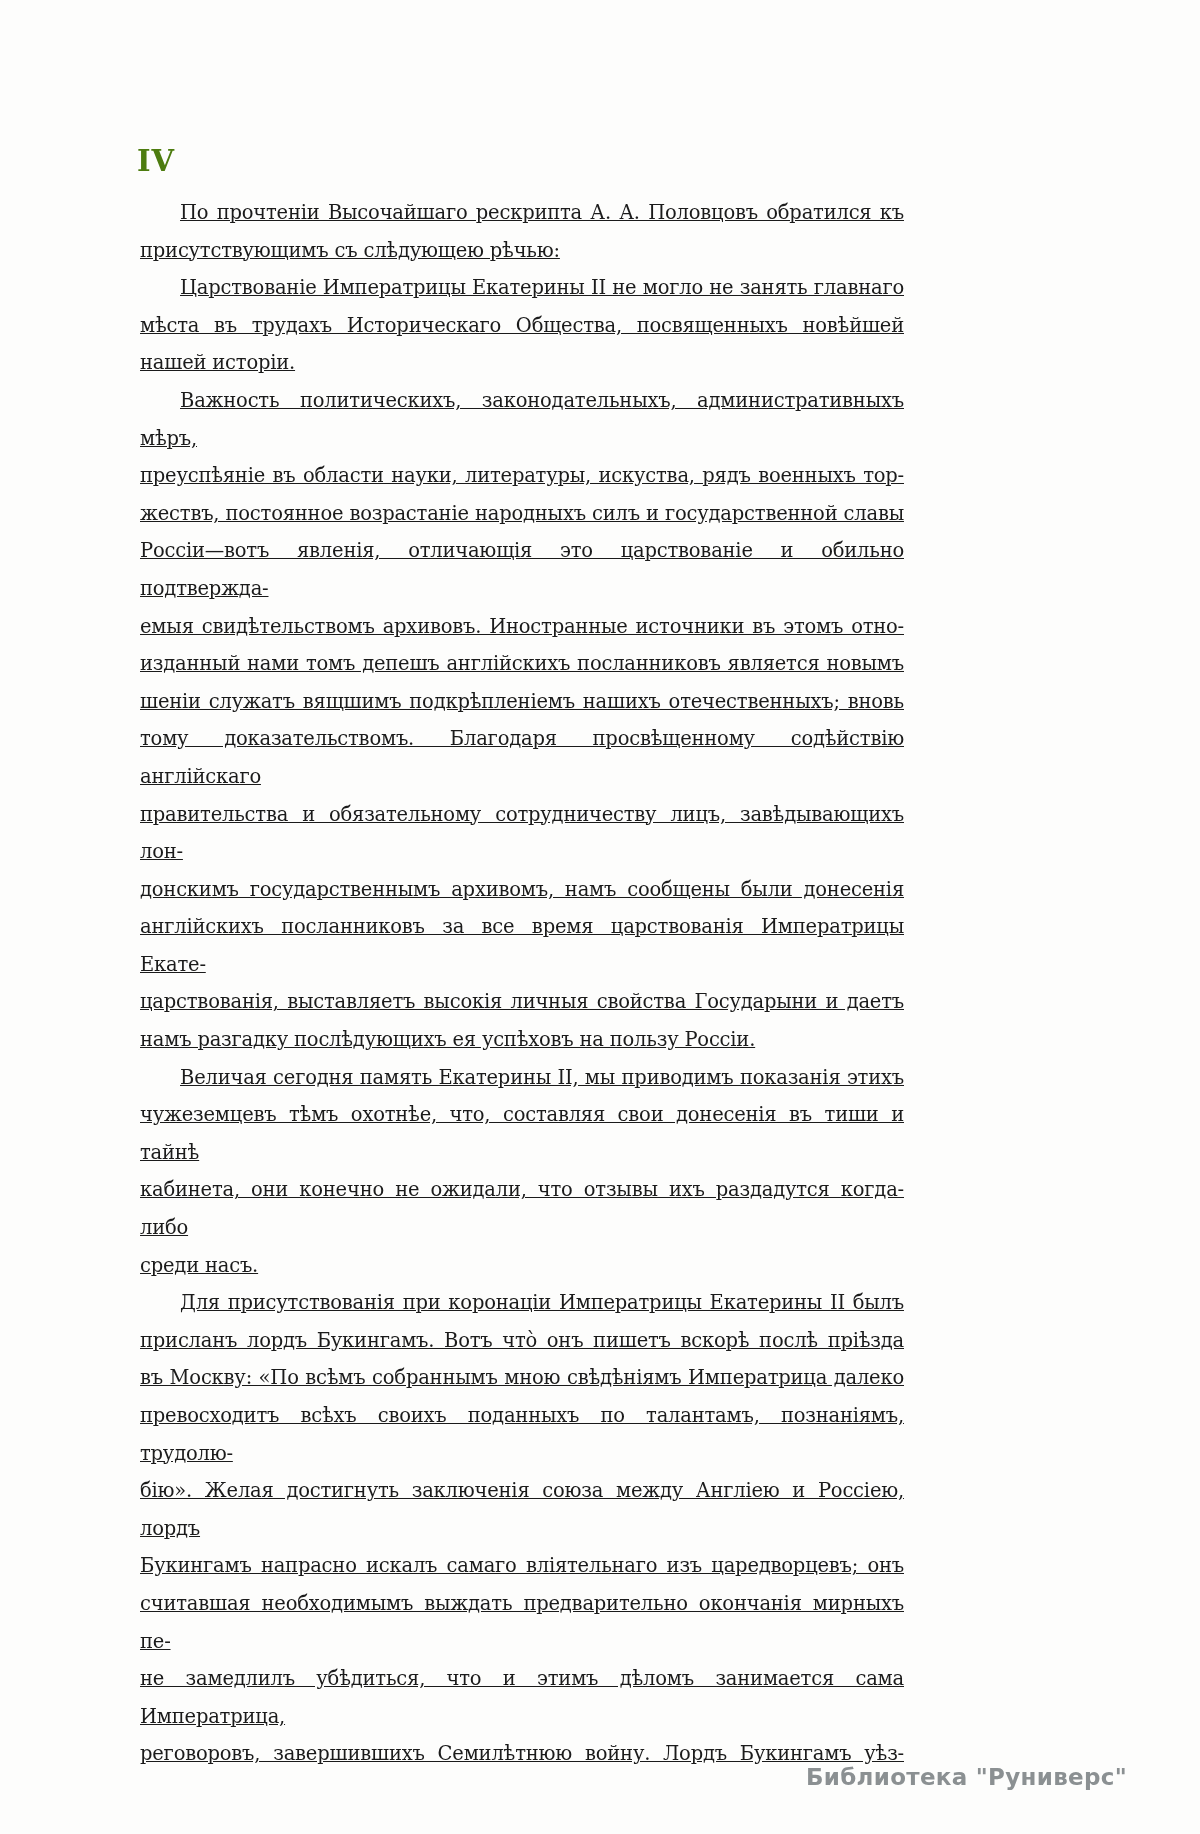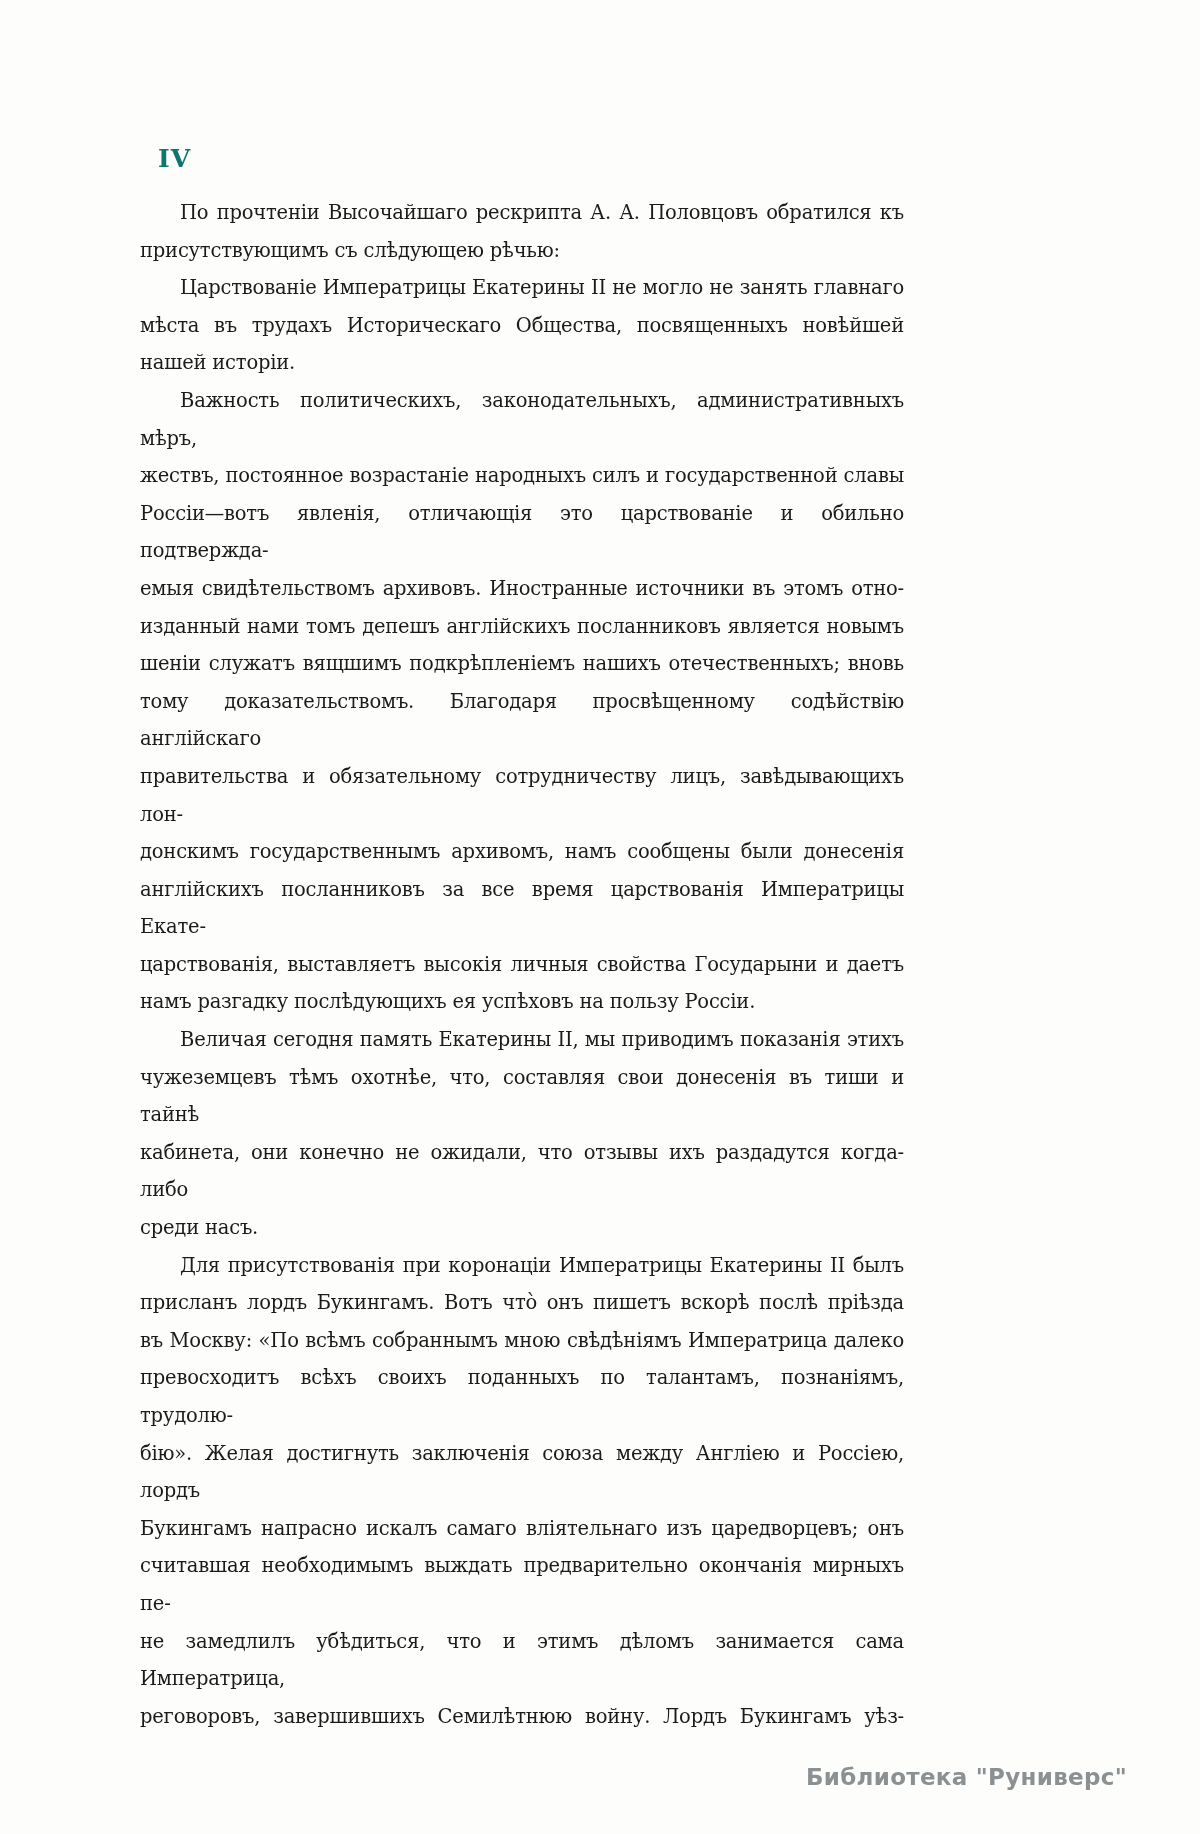--- a/index.html
+++ b/index.html
@@ -13,40 +13,40 @@
     height: 1834px;
     background: #fdfdfc;
     overflow: hidden;
     font-family: "DejaVu Serif", serif;
     color: #161616;
   }
   .pagenum {
     position: absolute;
     left: 137px;
     top: 144px;
-    font-size: 25px;
+    font-size: 29px;
     font-weight: bold;
     letter-spacing: 1px;
-    color: #0f766e;
-    margin-left: 21px;
+    color: #4d7c0f;
   }
   .text-block {
     position: absolute;
     left: 140px;
     top: 194px;
     width: 764px;
     font-size: 19.5px;
     letter-spacing: -0.2px;
     line-height: 37.6px;
     color: #1b1b1b;
   }
   .para { margin: 0; padding: 0; }
   .line {
     text-align: justify;
     text-align-last: justify;
+    text-decoration: underline;
   }
   .line.first-line { text-indent: 40px; }
   .line.final-line {
     text-align: right;
     text-align-last: left;
   }
   .watermark {
     position: absolute;
     left: 806px;
     top: 1764px;
@@ -68,20 +68,21 @@
         <div class="line first-line">По прочтеніи Высочайшаго рескрипта А. А. Половцовъ обратился къ</div>
         <div class="line final-line">присутствующимъ съ слѣдующею рѣчью:</div>
       </div>
       <div class="para">
         <div class="line first-line">Царствованіе Императрицы Екатерины II не могло не занять главнаго</div>
         <div class="line">мѣста въ трудахъ Историческаго Общества, посвященныхъ новѣйшей</div>
         <div class="line final-line">нашей исторіи.</div>
       </div>
       <div class="para">
         <div class="line first-line">Важность политическихъ, законодательныхъ, административныхъ мѣръ,</div>
+        <div class="line">преуспѣяніе въ области науки, литературы, искуства, рядъ военныхъ тор-</div>
         <div class="line">жествъ, постоянное возрастаніе народныхъ силъ и государственной славы</div>
         <div class="line">Россіи—вотъ явленія, отличающія это царствованіе и обильно подтвержда-</div>
         <div class="line">емыя свидѣтельствомъ архивовъ. Иностранные источники въ этомъ отно-</div>
         <div class="line">изданный нами томъ депешъ англійскихъ посланниковъ является новымъ</div>
         <div class="line">шеніи служатъ вящшимъ подкрѣпленіемъ нашихъ отечественныхъ; вновь</div>
         <div class="line">тому доказательствомъ. Благодаря просвѣщенному содѣйствію англійскаго</div>
         <div class="line">правительства и обязательному сотрудничеству лицъ, завѣдывающихъ лон-</div>
         <div class="line">донскимъ государственнымъ архивомъ, намъ сообщены были донесенія</div>
         <div class="line">англійскихъ посланниковъ за все время царствованія Императрицы Екате-</div>
         <div class="line">царствованія, выставляетъ высокія личныя свойства Государыни и даетъ</div>

